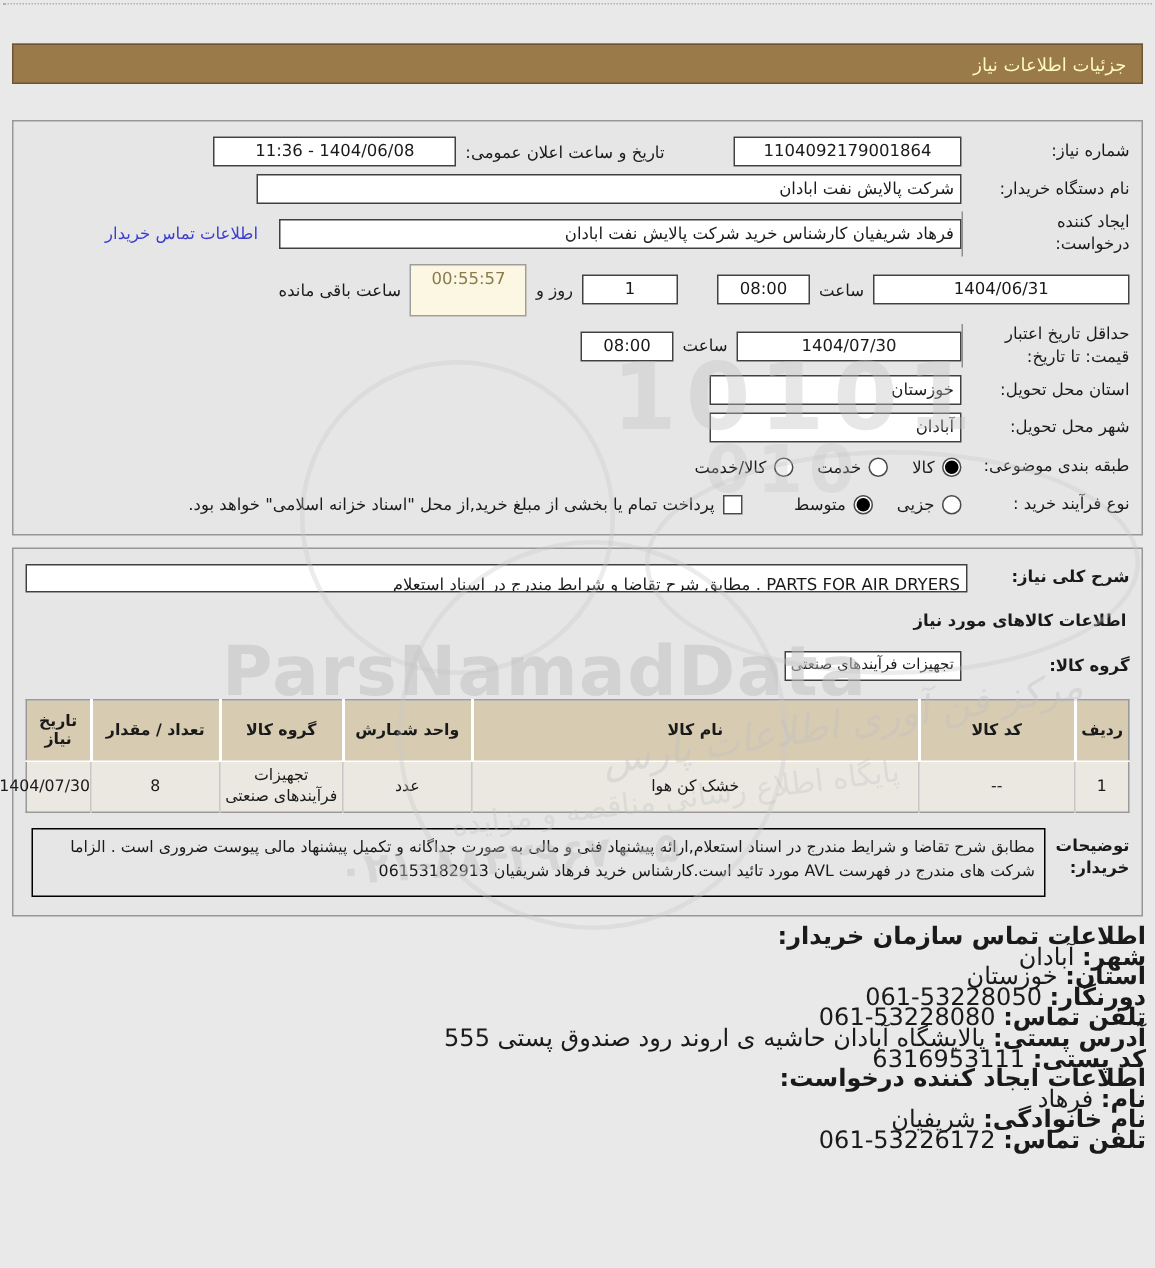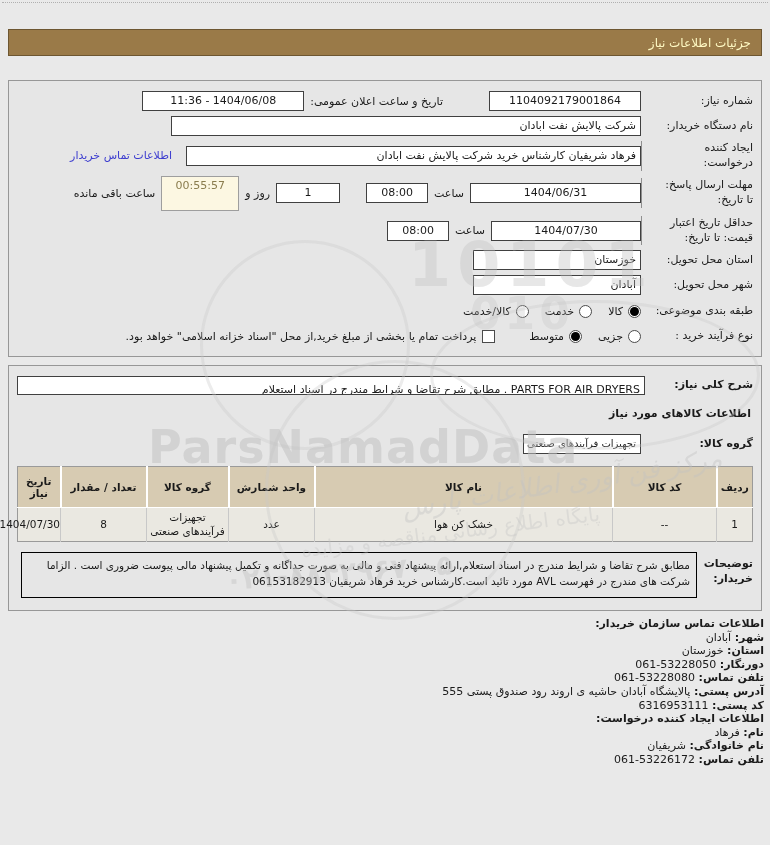--- a/index.html
+++ b/index.html
@@ -41,21 +41,21 @@
   .goods-table th:last-child { border-left: none; }
   .goods-table td { background: #eae8e1; height: 34px; text-align: center; font-size: 10.5px;
     border-left: 1px solid #c8c8c8; border-top: 1px solid #b5b5b5; line-height: 1.25; }
   .goods-table td:last-child { border-left: none; }
 
   .remarks-row { display: flex; align-items: flex-start; margin-top: 10px; }
   .remarks-lbl { width: 56px; flex: 0 0 56px; font-weight: bold; line-height: 1.4; padding-top: 4px; }
   .remarks-box { flex: 1; border: 1px solid #000; padding: 4px 6px; font-size: 10.5px;
     line-height: 1.55; min-height: 46px; background: transparent; margin-left: 4px; }
 
-  .contact-block { margin: 6px 6px 0 8px; line-height: 13.6px; font-size: 11px; }
+  .contact-block { margin: 6px 6px 0 8px; line-height: 13.6px; font-size: 16px; }
   .contact-block div { white-space: nowrap; }
 
   
   .wm { position: absolute; pointer-events: none; color: #c2c2c2; z-index: 40; }
   .wm-brand { left: 148px; top: 420px; font-size: 46px; font-weight: bold; opacity: .55; direction: ltr; letter-spacing: 1px; }
   .wm-digits { left: 408px; top: 228px; font-size: 62px; font-weight: bold; opacity: .38; direction: ltr; letter-spacing: 6px; }
   .wm-digits2 { left: 470px; top: 288px; font-size: 44px; font-weight: bold; opacity: .30; direction: ltr; letter-spacing: 4px; }
   .wm-fa1 { left: 400px; top: 468px; font-size: 26px; opacity: .40; transform: rotate(-9deg); font-style: italic; }
   .wm-fa2 { left: 300px; top: 520px; font-size: 20px; opacity: .35; transform: rotate(-7deg); }
   .wm-phone { left: 225px; top: 556px; font-size: 28px; font-weight: bold; opacity: .42; transform: rotate(-4deg); direction: ltr; letter-spacing: 3px; }
@@ -91,24 +91,20 @@
   <div class="row">
     <div class="lbl vline">
       <div>ایجاد کننده</div>
       <div>درخواست:</div>
     </div>
     <div class="field" style="width:455px; text-align:right">فرهاد شریفیان کارشناس خرید شرکت پالایش نفت ابادان</div>
     <span class="link">اطلاعات تماس خریدار</span>
   </div>
 
   <div class="row">
-    <div class="lbl vline">
-      <div>مهلت ارسال پاسخ:</div>
-      <div>تا تاریخ:</div>
-    </div>
     <div class="field center" style="width:171px">1404/06/31</div>
     <span class="inline-lbl">ساعت</span>
     <div class="field center" style="width:62px">08:00</div>
     <div style="width:26px"></div>
     <div class="field center" style="width:64px">1</div>
     <span class="inline-lbl">روز و</span>
     <div class="countdown">00:55:57</div>
     <span class="inline-lbl">ساعت باقی مانده</span>
   </div>
 

